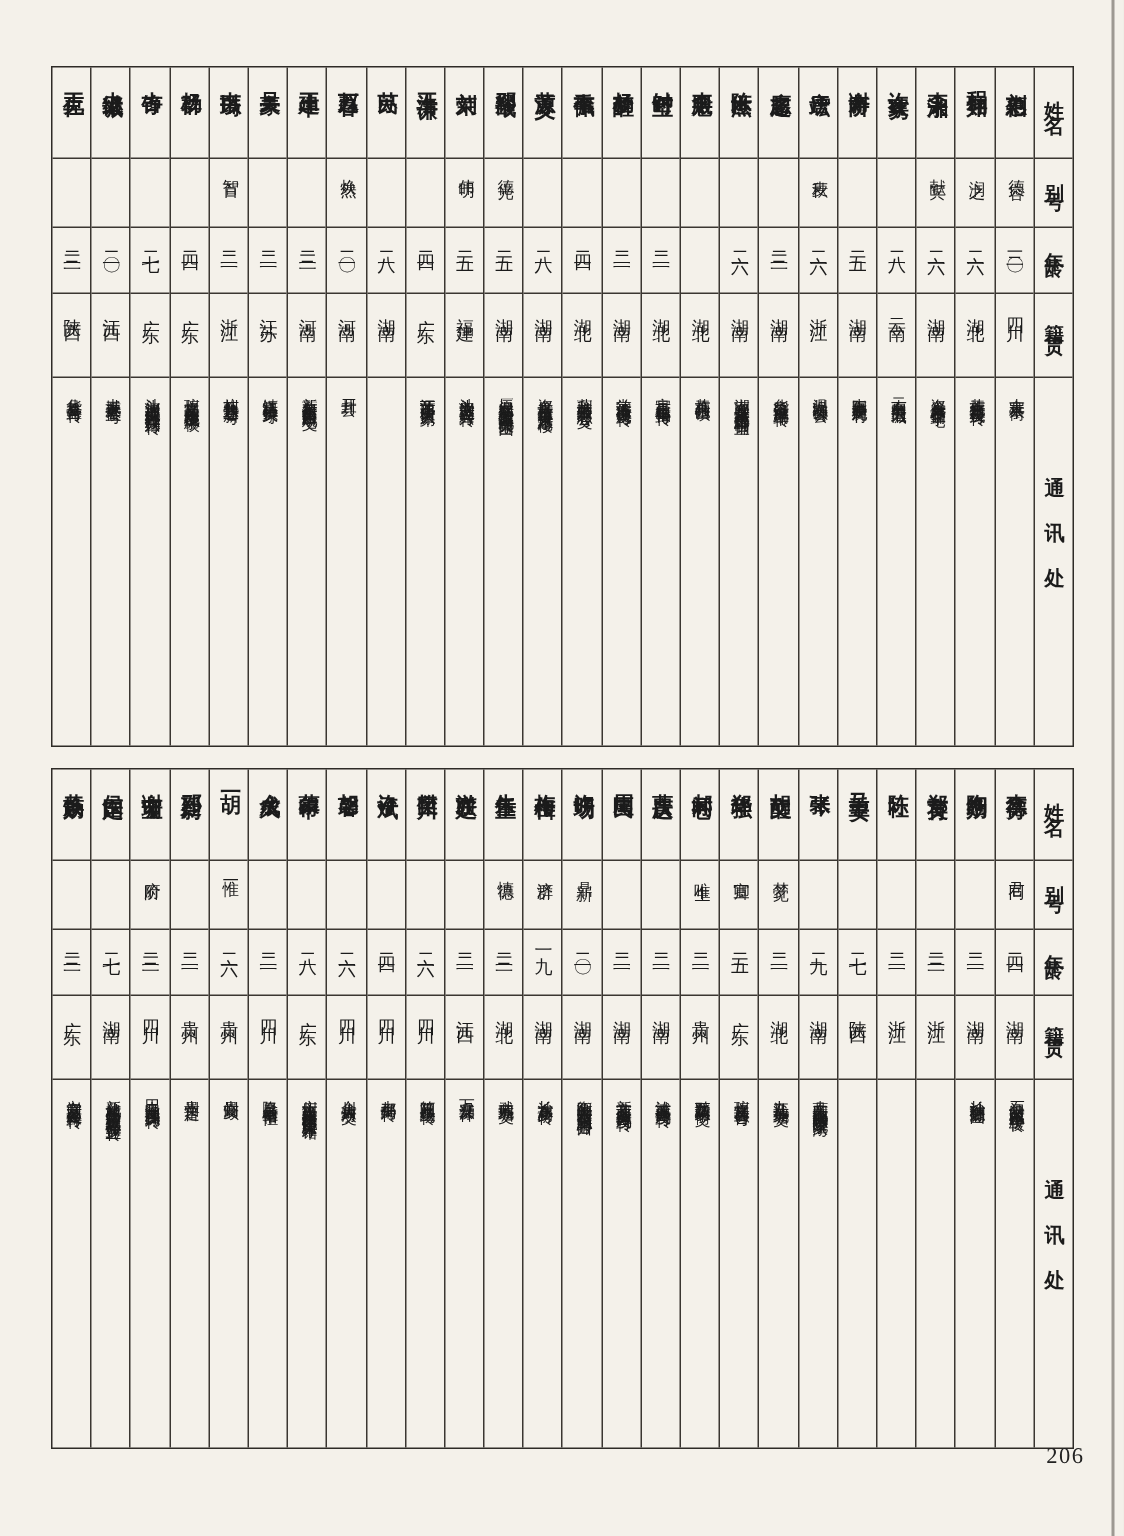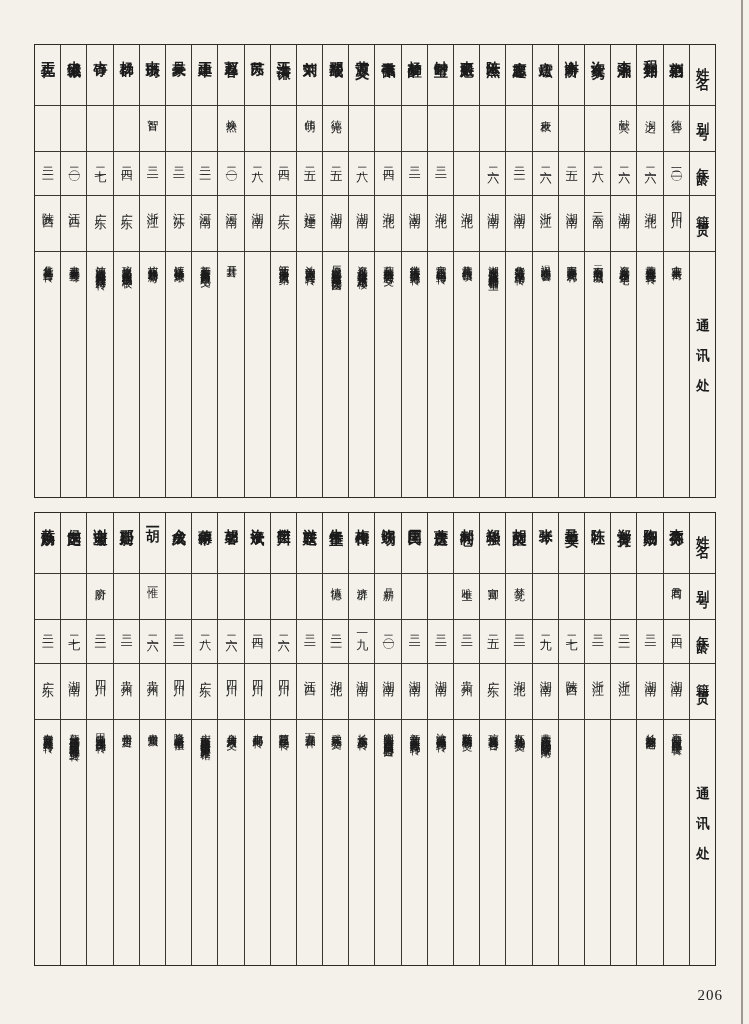--- a/index.html
+++ b/index.html
@@ -53,21 +53,21 @@
   .c-prov .vt{font-size:12px;letter-spacing:4px;margin-top:7px;}
   .c-addr .vt{font-size:10.5px;line-height:12.5px;letter-spacing:1px;margin-top:5px;max-height:240px;}
   
   .hdr .vt{font-weight:bold;}
   .hdr .h-name .vt{font-size:13.5px;letter-spacing:10px;margin-top:11px;}
   .hdr .h-alias .vt{font-size:13px;letter-spacing:6px;margin-top:6px;font-weight:bold;}
   .hdr .h-age .vt{font-size:13px;letter-spacing:4px;margin-top:6px;}
   .hdr .h-province .vt{font-size:13px;letter-spacing:8px;margin-top:10px;}
   .hdr .h-address .vt{font-size:13.5px;letter-spacing:30px;margin-top:55px;}
   .page-number{
-    position:absolute;right:26px;bottom:20px;
+    position:absolute;right:26px;bottom:44px;
     font-size:15px;letter-spacing:1px;color:#222;
   }
 </style>
 </head>
 <body>
 
 <div class="page">
   <div class="dir-table top">
       <div class="col">
         <div class="cell c-name">

